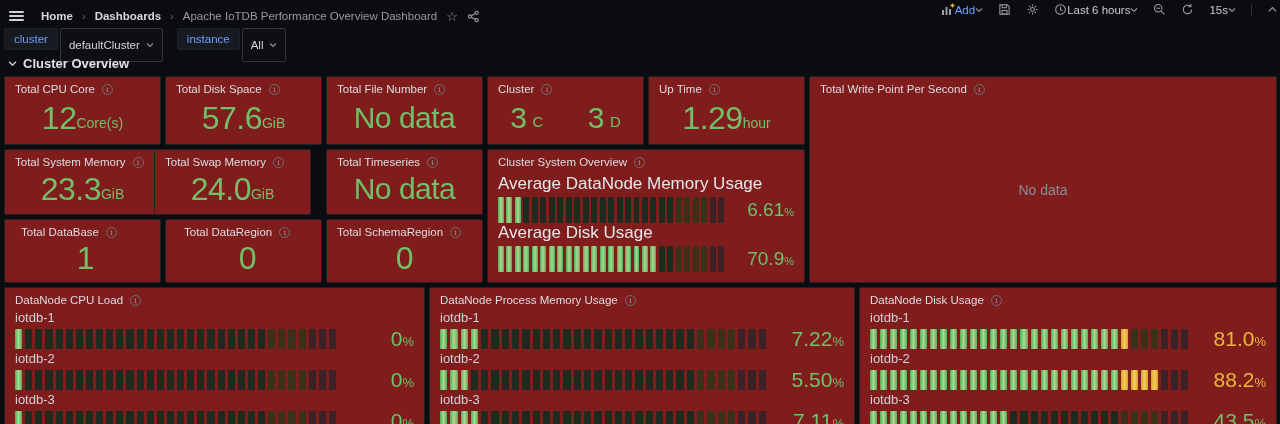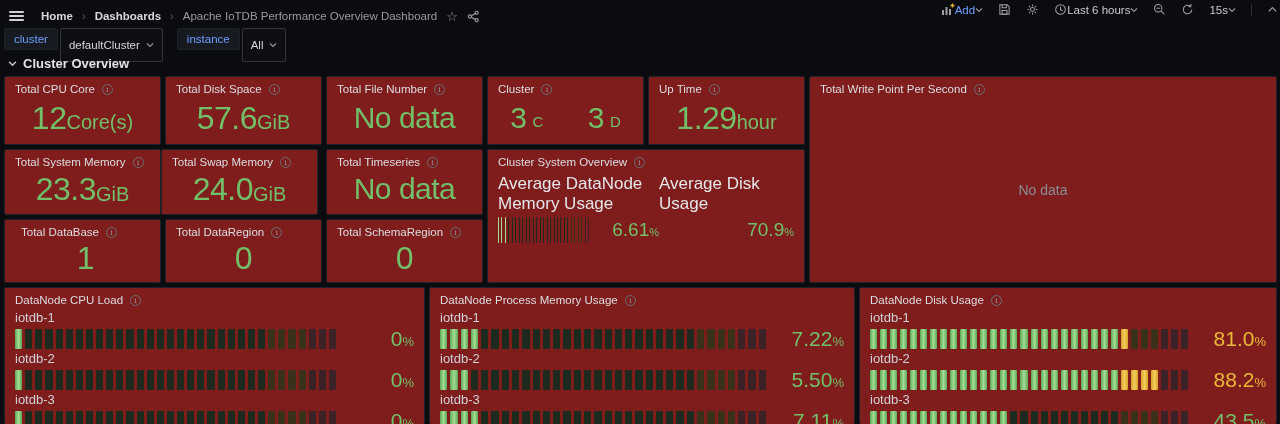--- a/index.html
+++ b/index.html
@@ -55,28 +55,28 @@
   .panel-header { display:flex; align-items:center; gap:7px; padding:6px 10px 2px 10px; cursor:pointer; }
   .panel-title { font-size:11.5px; font-weight:500; color:#dcdde2; white-space:nowrap; }
   .info-badge {
     width:11px; height:11px; border:1px solid #6c6f75; border-radius:50%;
     color:#8e9197; font-size:8px; display:inline-flex; align-items:center; justify-content:center;
     font-family:"DejaVu Serif", serif; flex:none; cursor:pointer;
   }
   .info-badge::after { content:"i"; }
   .stat-body { flex:1; display:flex; align-items:center; justify-content:center; padding-bottom:6px; }
   .stat-num { color:#73bf69; font-size:32px; font-weight:500; letter-spacing:-0.5px; line-height:1; }
-  .stat-unit { color:#73bf69; font-size:20px; font-weight:500; align-self:center; margin-top:10px; }
+  .stat-unit { color:#73bf69; font-size:14px; font-weight:500; align-self:center; margin-top:10px; }
   .stat-pair { flex:1; display:flex; align-items:center; justify-content:center; gap:6px; }
   .stat-pair .stat-num { font-size:30px; }
   .stat-pair .stat-unit { font-size:15px; margin-top:8px; }
   .nodata-center { flex:1; display:flex; align-items:center; justify-content:center; }
   .nodata-text { color:#8b8d93; font-size:14px; }
   
-  .gauge-stack { flex:1; padding:4px 10px 20px 10px; display:flex; flex-direction:row; justify-content:space-between; }
+  .gauge-stack { flex:1; padding:4px 10px 20px 10px; display:flex; flex-direction:column; justify-content:space-between; }
   .gauge-group .g-title { font-size:17px; color:#e4e5e9; margin-bottom:3px; }
   .gauge-line { display:flex; align-items:center; gap:8px; }
   .cells { flex:1; display:flex; gap:2.5px; }
   .cluster-gauge .cells { height:26px; }
   .cell { flex:1; border-radius:1px; }
   .cell.green.lit  { background:linear-gradient(to right,#5ea755,#a2dd94 50%,#5ea755); }
   .cell.amber.lit  { background:linear-gradient(to right,#d9a128,#f2cc5c 50%,#d9a128); }
   .cell.green.dim  { background:#1f2a1e; }
   .cell.amber.dim  { background:#3a311a; }
   .cell.red.dim    { background:#3b2226; }
@@ -300,21 +300,21 @@
   <div class="panel-header">
     <span class="panel-title">Total System Memory</span>
     <span class="info-badge"></span>
   </div>
   <div class="stat-body">
     <span class="stat-num">23.3</span>
     <span class="stat-unit">GiB</span>
   </div>
 </div>
 
-<div class="panel" style="left:161px;top:149px;width:157px;height:66px;">
+<div class="panel" style="left:154px;top:149px;width:157px;height:66px;">
   <div class="panel-header">
     <span class="panel-title">Total Swap Memory</span>
     <span class="info-badge"></span>
   </div>
   <div class="stat-body">
     <span class="stat-num">24.0</span>
     <span class="stat-unit">GiB</span>
   </div>
 </div>
 
@@ -414,21 +414,21 @@
 <div class="panel" style="left:4px;top:219px;width:157px;height:64px;padding-left:6px;">
   <div class="panel-header">
     <span class="panel-title">Total DataBase</span>
     <span class="info-badge"></span>
   </div>
   <div class="stat-body">
     <span class="stat-num">1</span>
   </div>
 </div>
 
-<div class="panel" style="left:165px;top:219px;width:157px;height:64px;">
+<div class="panel" style="left:165px;top:219px;width:157px;height:64px;padding-left:8px;">
   <div class="panel-header">
     <span class="panel-title">Total DataRegion</span>
     <span class="info-badge"></span>
   </div>
   <div class="stat-body">
     <span class="stat-num">0</span>
   </div>
 </div>
 
 <div class="panel" style="left:326px;top:219px;width:157px;height:64px;">

